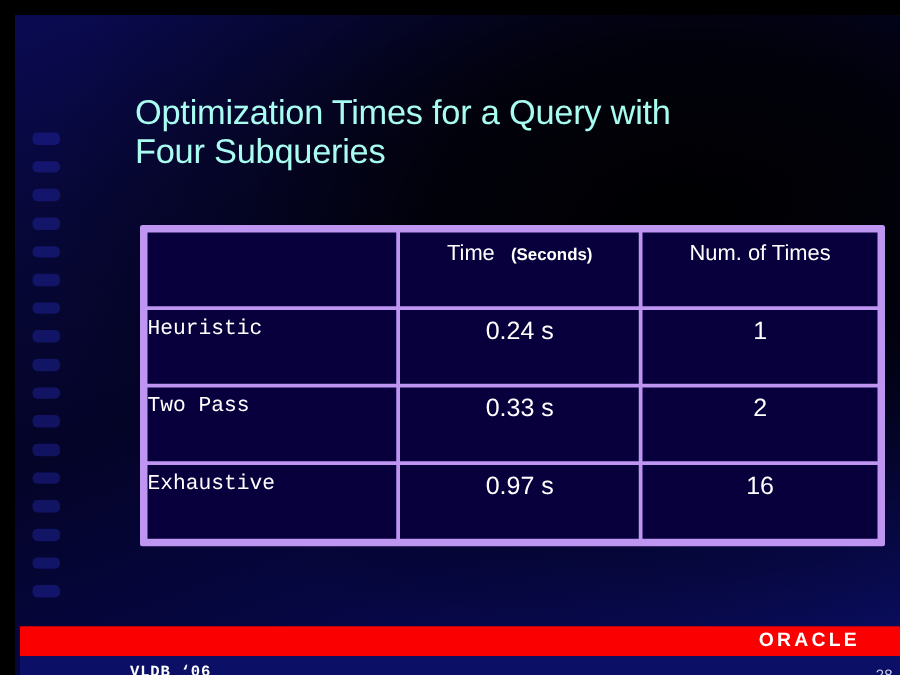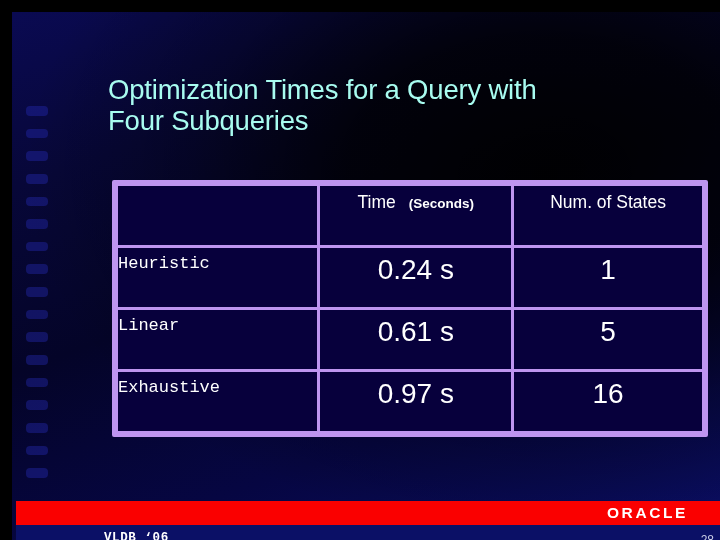--- a/index.html
+++ b/index.html
@@ -93,21 +93,21 @@
     text-align:left;
     padding-left:16px;
     padding-top:11px;
     font-size:17px;
     font-weight:400;
     font-family:Liberation Mono, monospace;
   }
   td.c-value {
     text-align:center;
     padding-top:8px;
-    font-size:28px;
+    font-size:20px;
     font-weight:700;
   }
 
   
   #red-band {
     position:absolute;
     left:0; top:485px;
     width:720px; height:24px;
     background:#FA0000;
   }
@@ -174,33 +174,33 @@
     <table id="data-table">
       <colgroup>
         <col class="c-label">
         <col class="c-time">
         <col class="c-num">
       </colgroup>
       <thead>
         <tr>
           <th class="h-empty"></th>
           <th class="h-time"><span>Time</span> <span class="small">(Seconds)</span></th>
-          <th class="h-num">Num. of States</th>
+          <th class="h-num">Num. of Times</th>
         </tr>
       </thead>
       <tbody>
         <tr>
           <td class="c-rowlabel">Heuristic</td>
           <td class="c-value">0.24 s</td>
           <td class="c-value">1</td>
         </tr>
         <tr>
-          <td class="c-rowlabel">Linear</td>
-          <td class="c-value">0.61 s</td>
-          <td class="c-value">5</td>
+          <td class="c-rowlabel">Two Pass</td>
+          <td class="c-value">0.33 s</td>
+          <td class="c-value">2</td>
         </tr>
         <tr>
           <td class="c-rowlabel">Exhaustive</td>
           <td class="c-value">0.97 s</td>
           <td class="c-value">16</td>
         </tr>
       </tbody>
     </table>
   </div>
 

